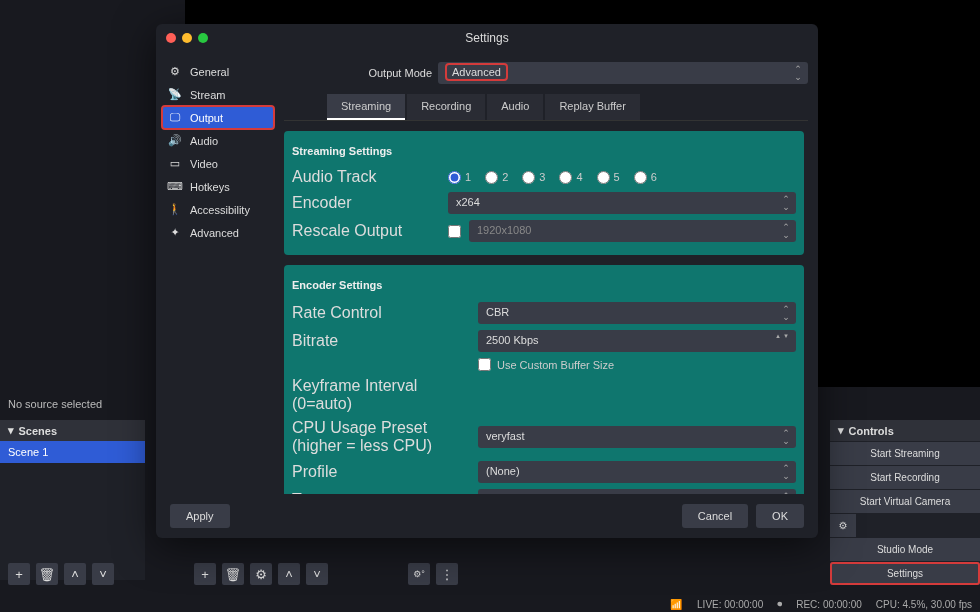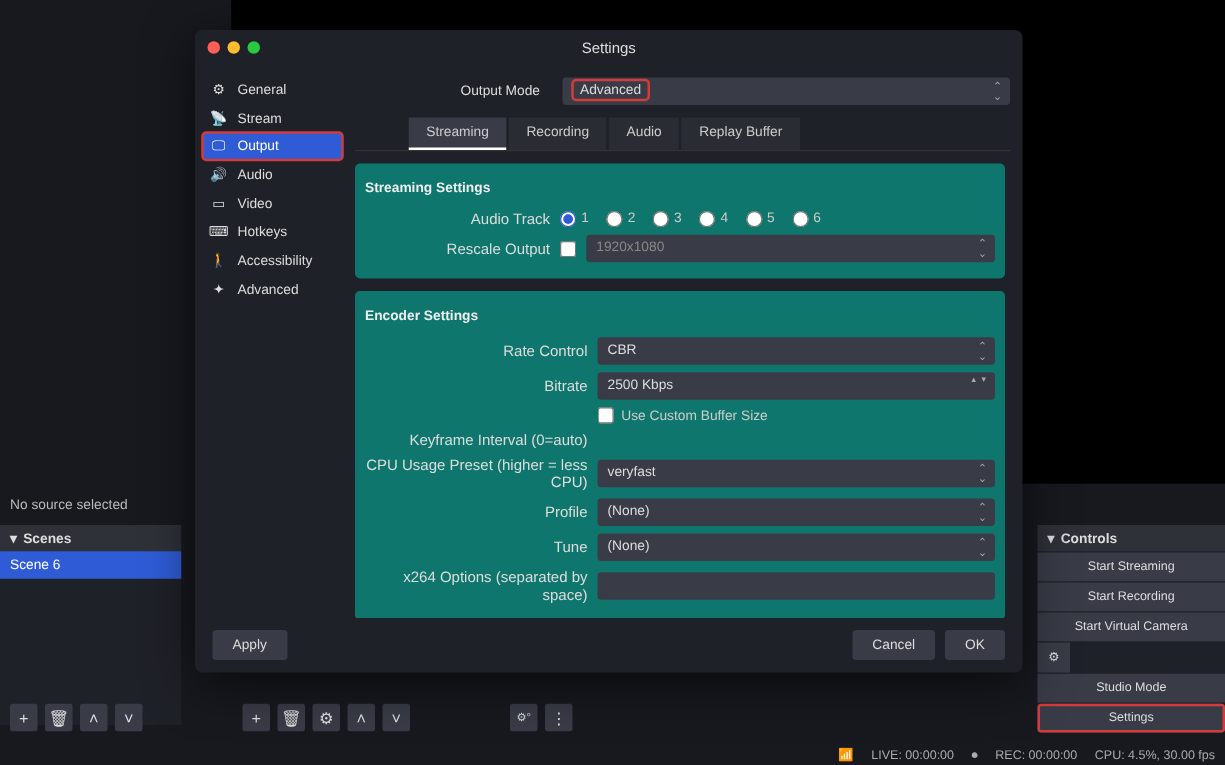--- a/index.html
+++ b/index.html
@@ -37,35 +37,35 @@
 .tl-green { background: #28c840; }
 .title-text { position: absolute; left: 0; right: 0; text-align: center; font-size: 12px; color: #ddd; }
 
 .dialog-body { flex: 1; display: flex; overflow: hidden; }
 .sidebar { width: 124px; padding: 8px 0; }
 .side-item { display: flex; align-items: center; gap: 8px; padding: 5px 12px; color: #ddd; font-size: 11px; cursor: pointer; }
 .side-item .ico { width: 14px; display: flex; justify-content: center; }
 .side-item.active { background: #2f5cd6; color: #fff; border-radius: 3px; margin: 0 6px; padding: 5px 6px; }
 
 .content { flex: 1; padding: 4px 10px 0 4px; overflow: hidden; display: flex; flex-direction: column; }
-.mode-row { display: flex; align-items: center; gap: 18px; padding: 6px 0 10px; }
+.mode-row { display: flex; align-items: center; gap: 6px; padding: 6px 0 10px; }
 .mode-label { width: 148px; text-align: right; font-size: 11px; color: #ddd; }
 .mode-select { flex: 1; background: #393c47; border: none; color: #ddd; padding: 4px 8px; font-size: 11px; border-radius: 3px; height: 22px; position: relative; }
 .select-wrap { position: relative; flex: 1; display: flex; }
 .select-wrap::after { content: "⌃⌄"; position: absolute; right: 6px; top: 2px; font-size: 9px; color: #aaa; line-height: 9px; letter-spacing: -2px; writing-mode: vertical-lr; }
 .stepper-wrap::after { content: "▴\A▾"; white-space: pre; position: absolute; right: 6px; top: 2px; font-size: 7px; color: #aaa; line-height: 8px; }
 
 .tabs { display: flex; gap: 2px; border-bottom: 1px solid #333; padding-left: 43px; }
 .tab { padding: 6px 14px; font-size: 11px; color: #ccc; background: #2a2c34; cursor: pointer; }
 .tab.active { background: #393c47; border-bottom: 2px solid #fff; }
 
 .settings-scroll { flex: 1; overflow-y: auto; padding: 10px 4px 6px 0; }
 .section-title { font-size: 11px; font-weight: 600; color: #eee; padding: 4px 0 8px; }
 .form-row { display: flex; align-items: center; gap: 8px; padding: 3px 0; }
-.form-label { width: 148px; text-align: right; font-size: 12px; color: #ddd; }
+.form-label { width: 148px; text-align: left; font-size: 16px; color: #ddd; }
 .form-control { flex: 1; }
 .radio-group { display: flex; gap: 14px; align-items: center; }
 .radio-group label { display: flex; align-items: center; gap: 4px; font-size: 11px; color: #ccc; }
 input[type=radio] { accent-color: #2f5cd6; }
 input[type=checkbox] { accent-color: #2f5cd6; }
 .chk-row { display: flex; align-items: center; gap: 6px; font-size: 11px; color: #ccc; }
 .input-text { width: 100%; background: #393c47; border: none; color: #ddd; padding: 4px 8px; font-size: 11px; border-radius: 3px; height: 22px; }
 .input-dim { color: #888; }
 .panel-box { background: #0f766e; border-radius: 4px; padding: 10px 8px; margin-bottom: 10px; }
 
@@ -81,21 +81,21 @@
 <div class="main-bg"></div>
 <div class="preview-black"></div>
 
 <div class="no-source">No source selected</div>
 
 <div class="panel-scenes">
   <div class="panel-header">
     <span>▾</span>
     <span>Scenes</span>
   </div>
-  <div class="scene-item">Scene 6</div>
+  <div class="scene-item">Scene 1</div>
 </div>
 
 <div class="panel-controls">
   <div class="panel-header">
     <span>▾</span>
     <span>Controls</span>
   </div>
   <button class="ctrl-btn">Start Streaming</button>
   <button class="ctrl-btn">Start Recording</button>
   <div class="ctrl-row">
@@ -248,20 +248,26 @@
                   <input type="radio" style="">
                   <span>5</span>
                 </label>
               <label>
                   <input type="radio" style="">
                   <span>6</span>
                 </label>
             </div>
           </div>
 
+          <div class="form-row">
+            <div class="form-label">Encoder</div>
+            <div class="form-control select-wrap">
+              <div class="input-text">x264</div>
+            </div>
+          </div>
 
           <div class="form-row">
             <div class="form-label">Rescale Output</div>
             <input type="checkbox" style="">
             <div class="form-control select-wrap">
               <div class="input-text input-dim">1920x1080</div>
             </div>
           </div>
         </div>
 

